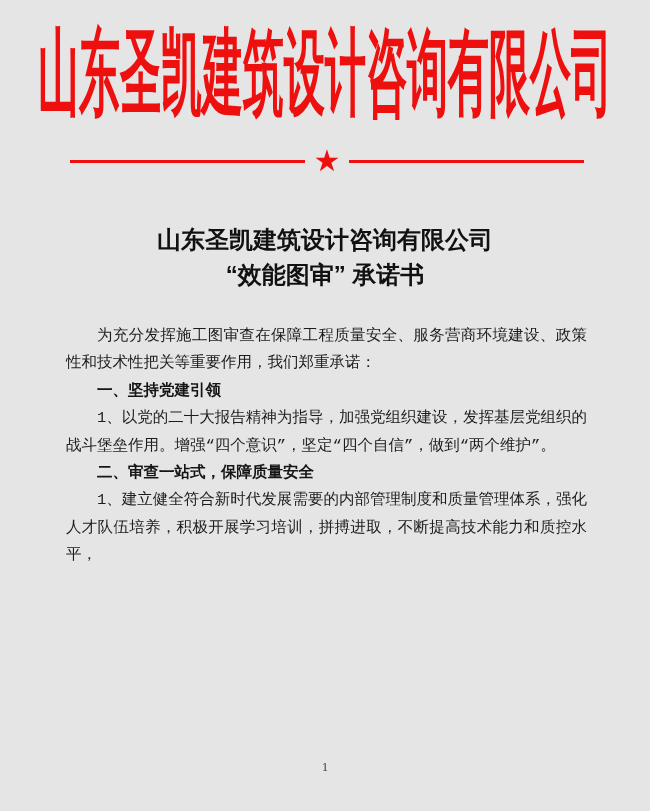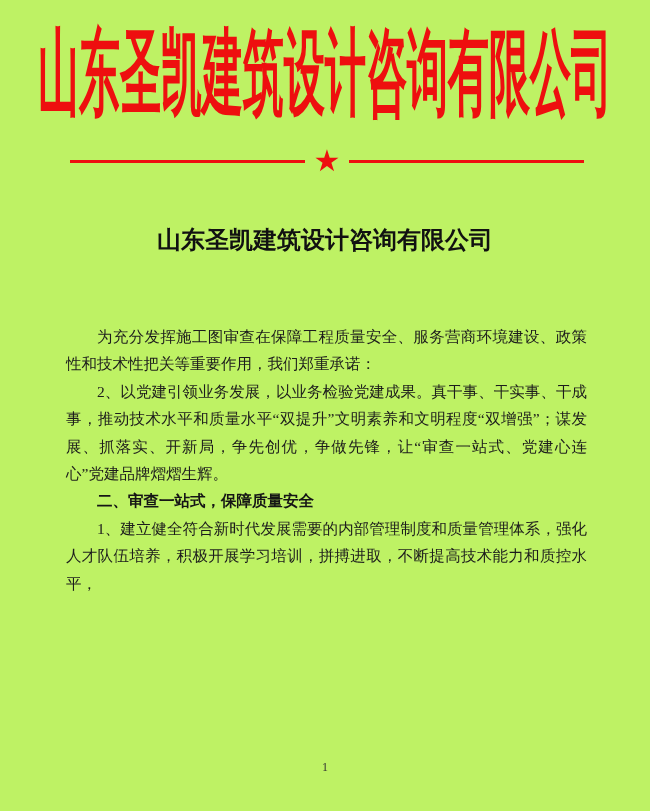--- a/index.html
+++ b/index.html
@@ -4,21 +4,21 @@
 <style>
   html, body {
     margin: 0;
     padding: 0;
     background: #ffffff;
   }
   .page {
     position: relative;
     width: 650px;
     height: 811px;
-    background: #bef264;
+    background: #e5e5e5;
     overflow: hidden;
     font-family: "Liberation Serif", "DejaVu Serif", serif;
     color: #1c1c1c;
   }
 
   
   .lh-name-wrap {
     position: absolute;
     top: 27px;
     left: 0;
@@ -80,20 +80,21 @@
   .body-text {
     position: absolute;
     top: 323px;
     left: 66px;
     width: 521px;
     font-size: 15.5px;
     line-height: 27.4px;
     text-align: justify;
     text-justify: inter-ideograph;
     color: #1c1c1c;
+    font-family: Liberation Mono, monospace;
   }
   .body-text p {
     margin: 0;
     padding: 0;
     text-indent: 2em;
   }
   .body-text p.heading {
     font-weight: bold;
     color: #151515;
   }
@@ -121,25 +122,27 @@
     <div class="starline">
       <span class="rule"></span>
       <span class="star">★</span>
       <span class="rule"></span>
     </div>
   </header>
 
   <main>
     <h1 class="doc-title">
       <span>山东圣凯建筑设计咨询有限公司</span>
+      <span>“效能图审” 承诺书</span>
     </h1>
 
     <div class="body-text" id="paragraphs">
         <p class="para">为充分发挥施工图审查在保障工程质量安全、服务营商环境建设、政策性和技术性把关等重要作用，我们郑重承诺：</p>
-        <p class="para">2、以党建引领业务发展，以业务检验党建成果。真干事、干实事、干成事，推动技术水平和质量水平“双提升”文明素养和文明程度“双增强”；谋发展、抓落实、开新局，争先创优，争做先锋，让“审查一站式、党建心连心”党建品牌熠熠生辉。</p>
+        <p class="para heading">一、坚持党建引领</p>
+        <p class="para">1、以党的二十大报告精神为指导，加强党组织建设，发挥基层党组织的战斗堡垒作用。增强“四个意识”，坚定“四个自信”，做到“两个维护”。</p>
         <p class="para heading">二、审查一站式，保障质量安全</p>
         <p class="para">1、建立健全符合新时代发展需要的内部管理制度和质量管理体系，强化人才队伍培养，积极开展学习培训，拼搏进取，不断提高技术能力和质控水平，</p>
       </div>
   </main>
 
   <footer class="page-footer">
     <span>1</span>
   </footer>
 
 </div>

